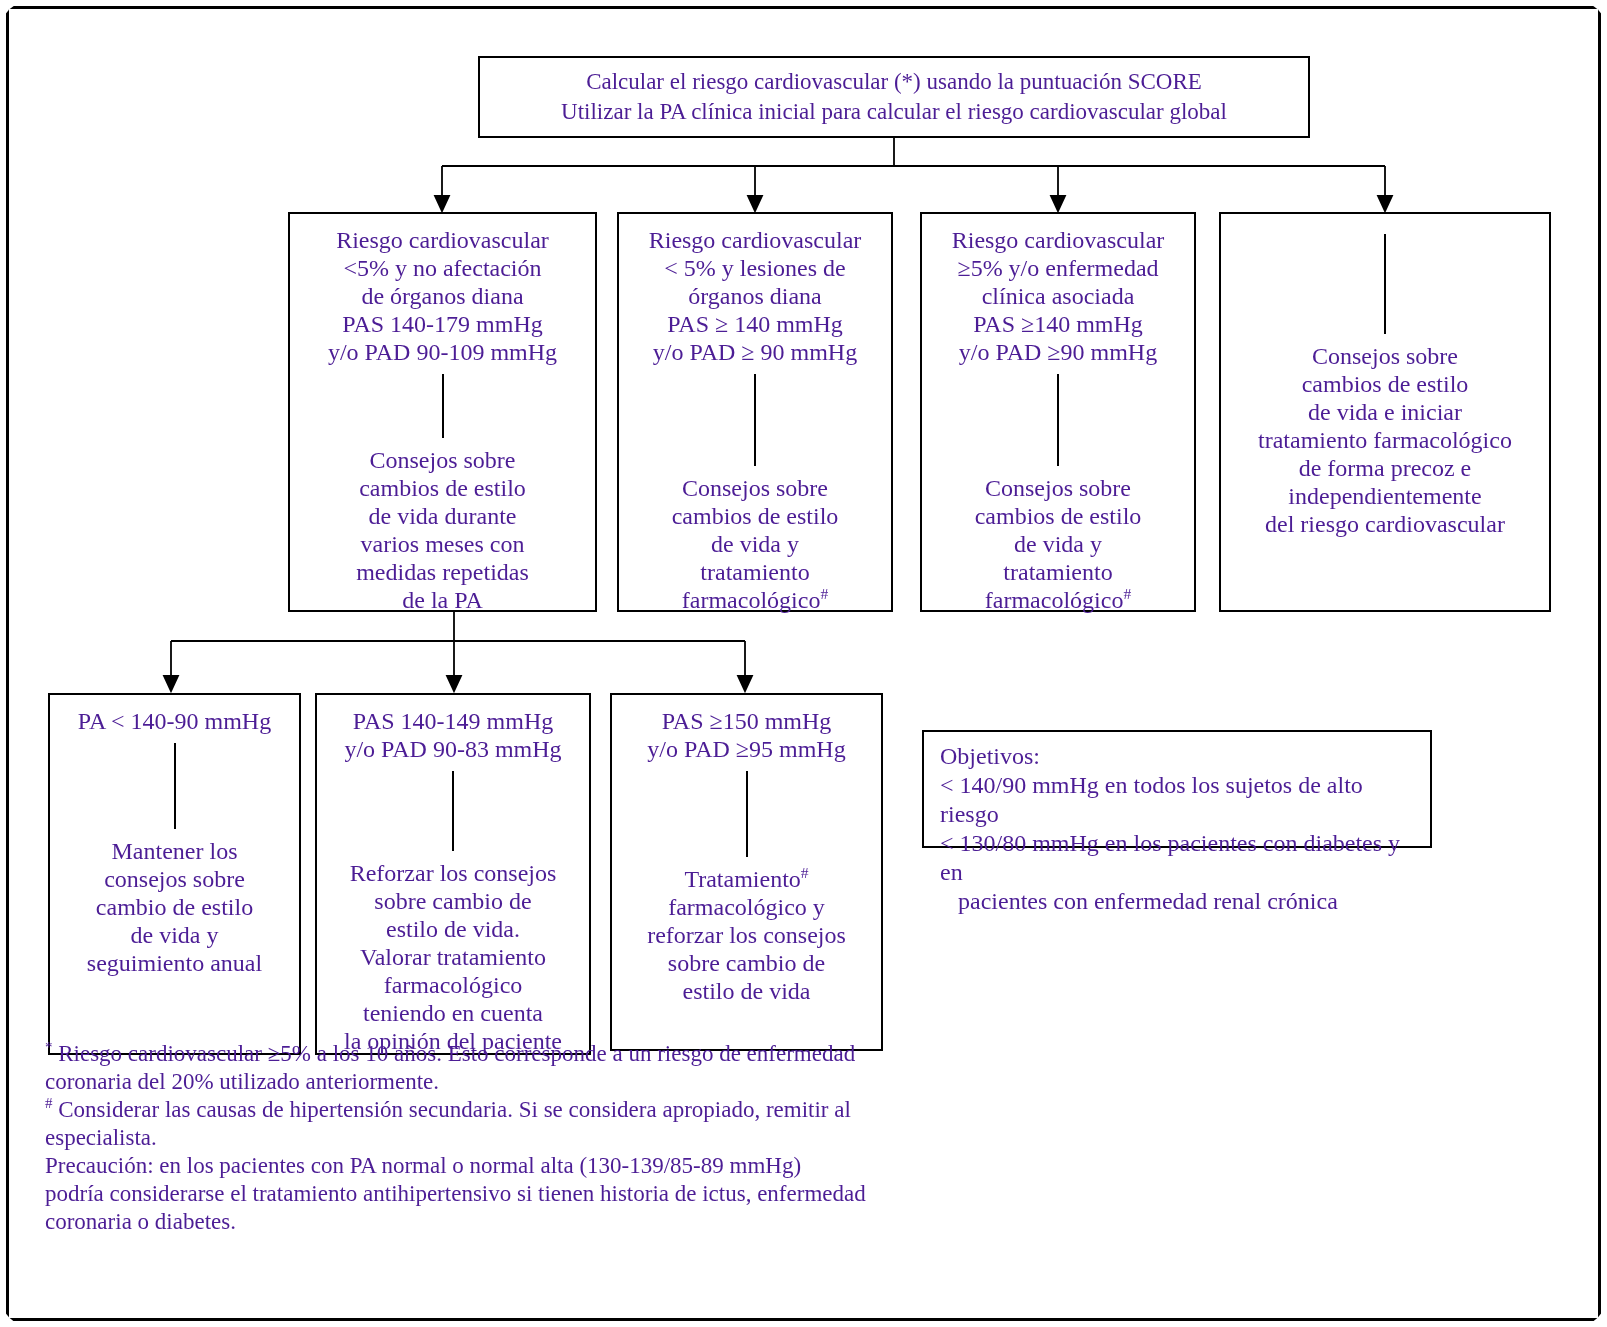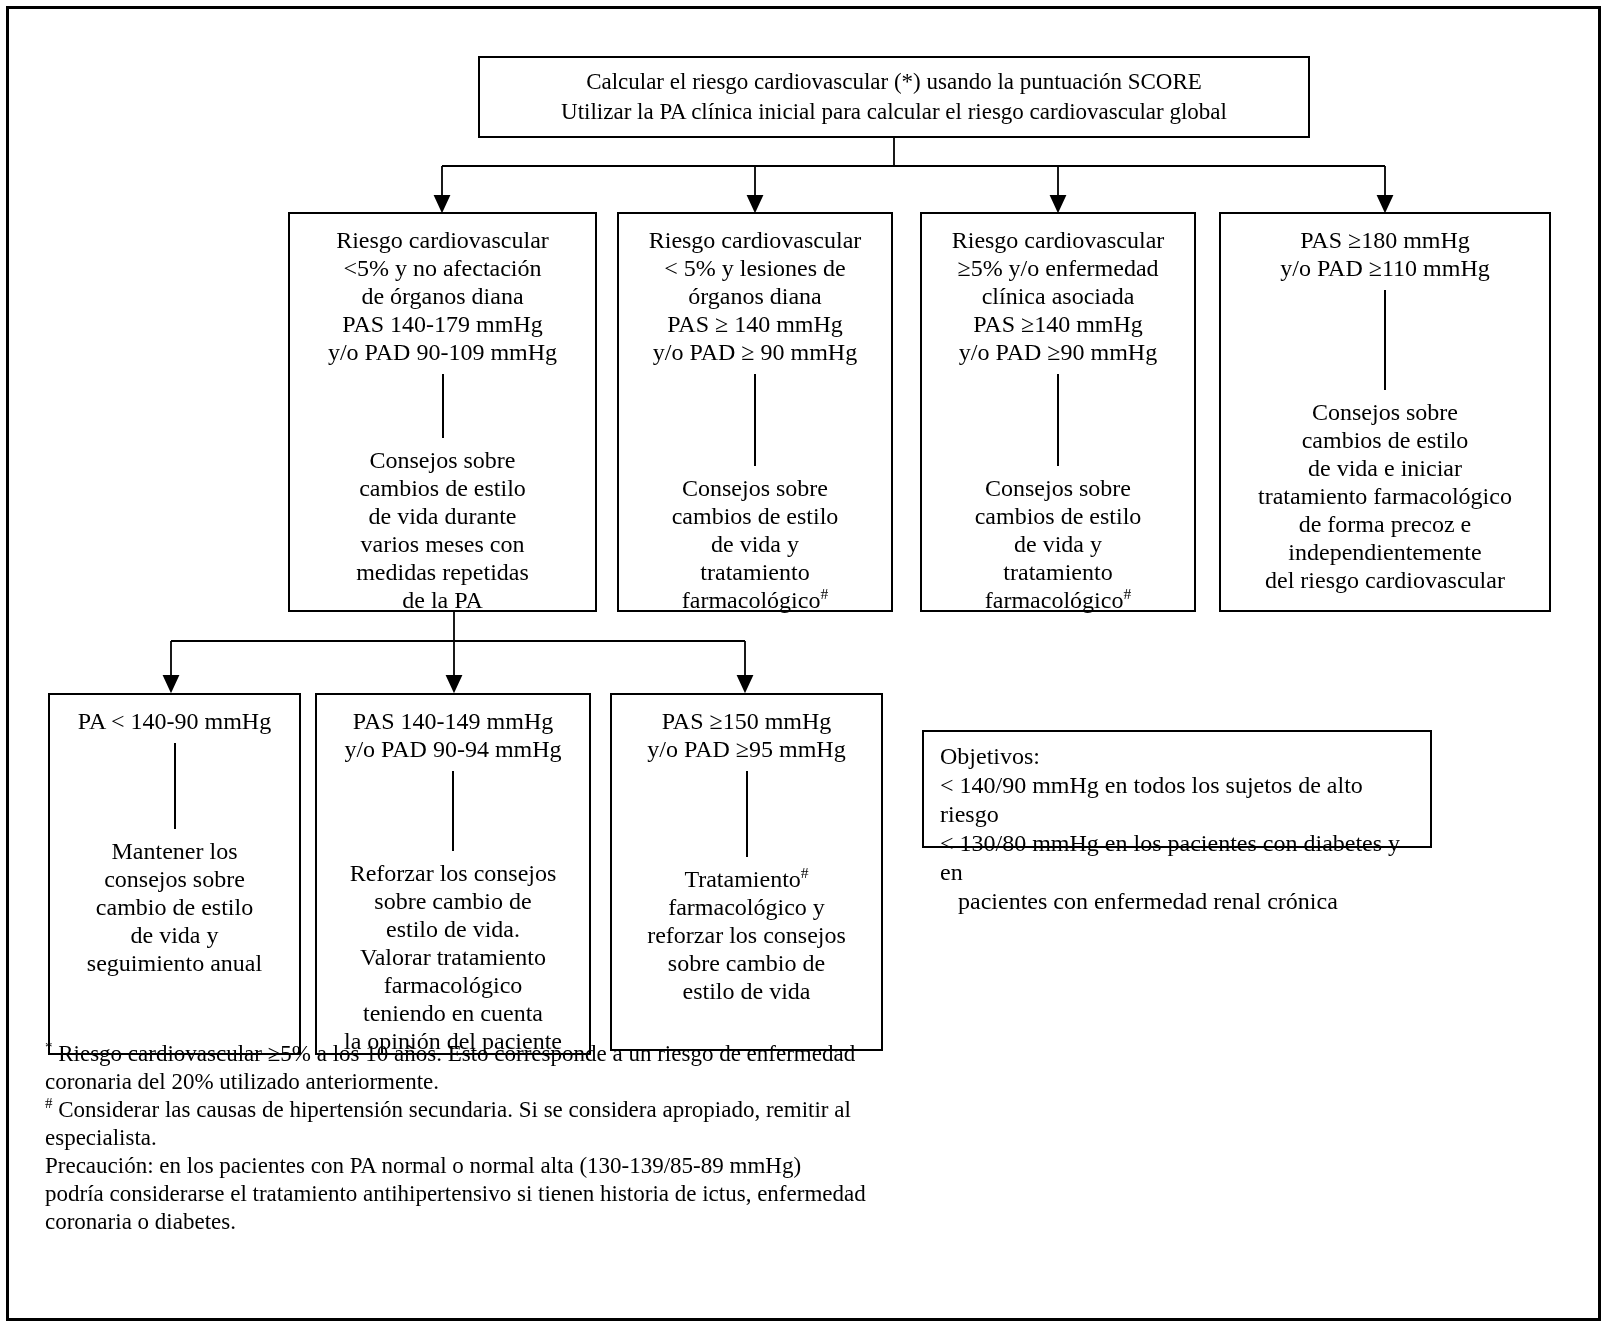--- a/index.html
+++ b/index.html
@@ -2,23 +2,24 @@
 <html><head>
 <meta charset="utf-8">
 <style>
   * { margin: 0; padding: 0; box-sizing: border-box; }
   html, body { background: #ffffff; }
   .canvas {
     position: relative;
     width: 1607px;
     height: 1327px;
     background: #ffffff;
-    color: #000000;
+    color: #4c1d95;
     font-family: "Liberation Serif", "DejaVu Serif", serif;
     overflow: hidden;
+    border-radius: 32px;
   }
   .outer-frame {
     position: absolute;
     left: 6px; top: 6px;
     width: 1595px; height: 1315px;
     border: 3px solid #000000;
   }
   svg.connectors {
     position: absolute;
     left: 0; top: 0;
@@ -180,22 +181,20 @@
 y/o PAD ≥90 mmHg</div>
     <div class="vdiv d92"></div>
     <div class="act">Consejos sobre
 cambios de estilo
 de vida y
 tratamiento
 farmacológico<sup>#</sup></div>
   </div>
 
   <div class="fbox" style="left:1219px; top:212px; width:332px; height:400px;">
-    <div class="cond">PAS ≥180 mmHg
-y/o PAD ≥110 mmHg</div>
     <div class="vdiv d100"></div>
     <div class="act">Consejos sobre
 cambios de estilo
 de vida e iniciar
 tratamiento farmacológico
 de forma precoz e
 independientemente
 del riesgo cardiovascular</div>
   </div>
 
@@ -204,21 +203,21 @@
     <div class="vdiv d86"></div>
     <div class="act">Mantener los
 consejos sobre
 cambio de estilo
 de vida y
 seguimiento anual</div>
   </div>
 
   <div class="fbox" style="left:315px; top:693px; width:276px; height:362px;">
     <div class="cond">PAS 140-149 mmHg
-y/o PAD 90-94 mmHg</div>
+y/o PAD 90-83 mmHg</div>
     <div class="vdiv d80"></div>
     <div class="act">Reforzar los consejos
 sobre cambio de
 estilo de vida.
 Valorar tratamiento
 farmacológico
 teniendo en cuenta
 la opinión del paciente</div>
   </div>
 

